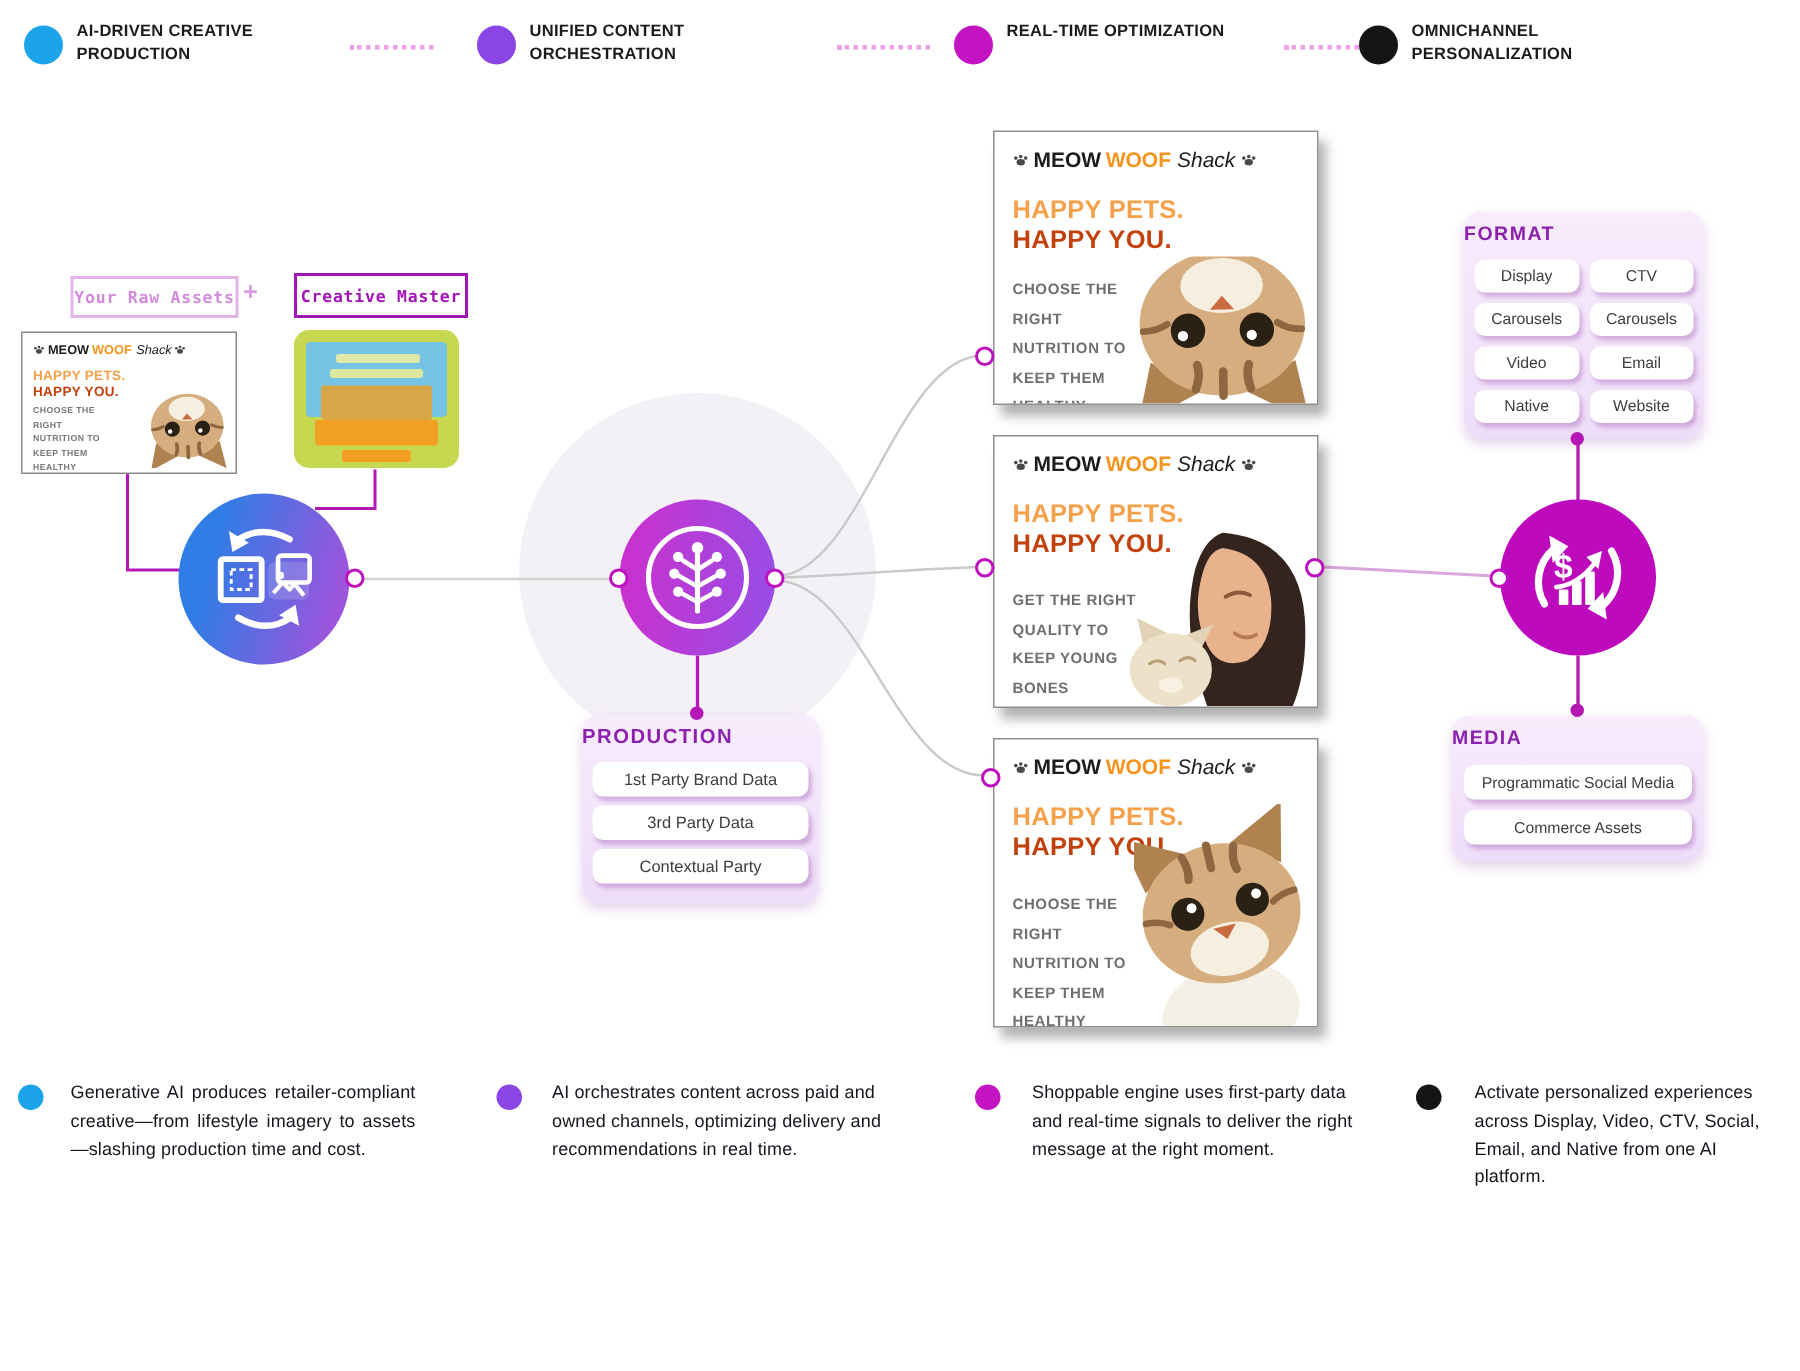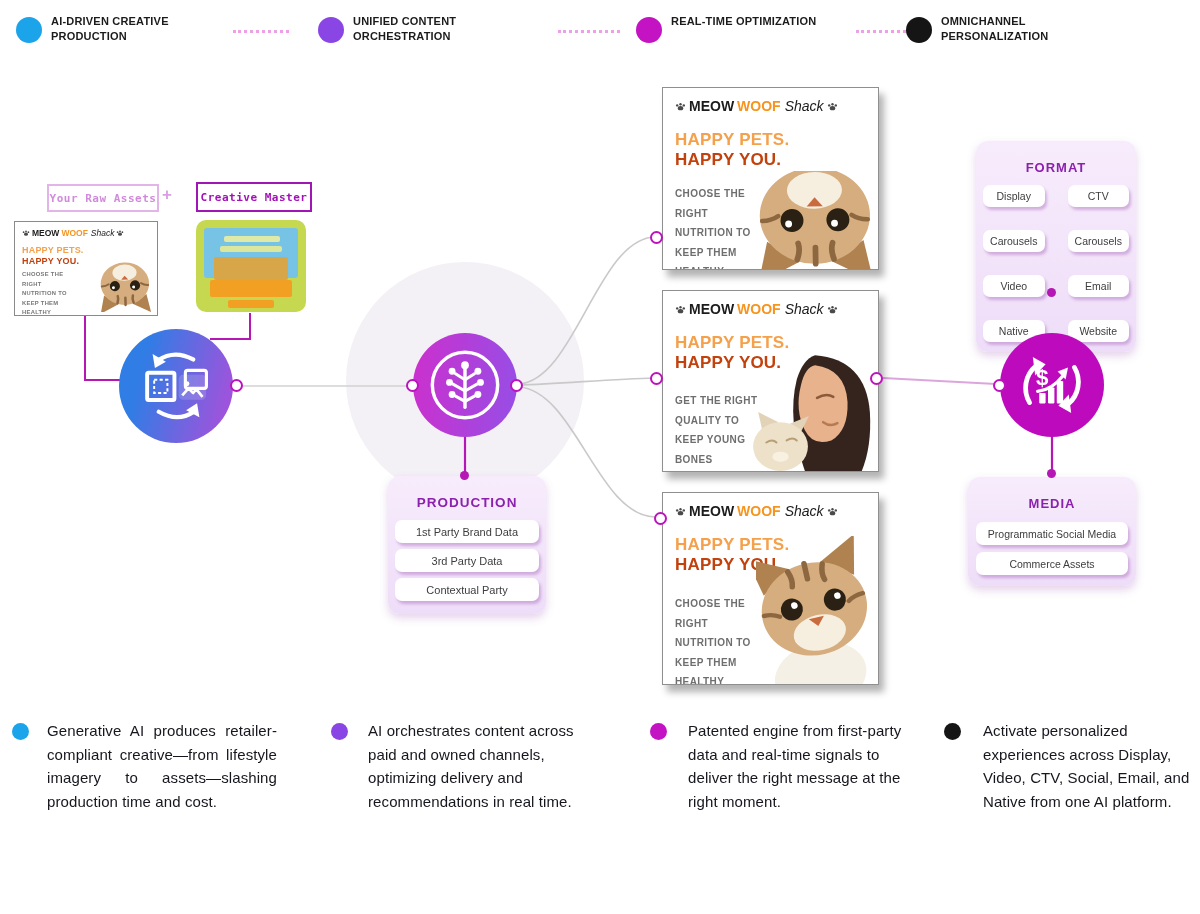--- a/index.html
+++ b/index.html
@@ -45,49 +45,49 @@
   .halo{position:absolute;left:346px;top:262px;width:238px;height:238px;border-radius:50%;background:#f4f1f6;z-index:0;}
 
   
   .node{position:absolute;width:13px;height:13px;border-radius:50%;background:#fff;
         border:2.5px solid #bd12bd;box-sizing:border-box;z-index:4;}
   .ldot{position:absolute;width:9px;height:9px;border-radius:50%;background:#b517b5;z-index:4;}
 
   
   .panel{position:absolute;background:linear-gradient(180deg,#f7ecfc 0%,#eeddf8 100%);
          border-radius:12px;box-shadow:0 4px 8px rgba(150,80,170,.25);z-index:2;}
-  .panel-head{padding:19px 0 4px;color:#8b21ad;font-weight:700;text-align:center;letter-spacing:1px;}
+  .panel-head{padding:7px 0 4px;color:#8b21ad;font-weight:700;letter-spacing:1px;}
   .pill{background:#fff;border-radius:7px;box-shadow:2px 3px 3px rgba(160,90,180,.4);
         color:#3d3d3d;display:flex;align-items:center;justify-content:center;}
   .panel-dec{left:388px;top:476px;width:158px;padding-bottom:13px;}
   .panel-dec .panel-head{font-size:13.5px;}
   .panel-dec .pill{height:23px;margin:6px 7px 0;font-size:11px;}
   .panel-fmt{left:976px;top:141px;width:160px;padding-bottom:6px;}
   .panel-fmt .panel-head{font-size:13px;}
-  .fmt-grid{display:grid;grid-template-columns:1fr 1fr;gap:23px;padding:6px 7px 4px;}
+  .fmt-grid{display:grid;grid-template-columns:1fr 1fr;gap:7px;padding:6px 7px 4px;}
   .panel-fmt .pill{height:22px;font-size:10.5px;}
   .panel-med{left:968px;top:477px;width:168px;padding-bottom:11px;}
   .panel-med .panel-head{font-size:13px;}
   .panel-med .pill{height:23px;margin:7px 8px 0;font-size:10.5px;}
 
   
   .ad-card{position:absolute;width:215px;background:#fff;border:1px solid #8f8f8f;
            box-shadow:5px 7px 7px rgba(0,0,0,.3);z-index:2;overflow:hidden;}
   .ad-logo{position:absolute;left:12px;top:10px;font-size:14px;display:flex;align-items:center;gap:3px;color:#1c1c1c;}
   .meow{font-weight:800;} .woof{font-weight:800;color:#f7941d;} .shack{font-style:italic;font-weight:500;margin-left:1px;}
   .ad-head{position:absolute;left:12px;top:42px;font-size:17px;line-height:1.18;letter-spacing:.2px;}
   .hp{color:#f5a04a;font-weight:700;} .hy{color:#c2410c;font-weight:800;}
   .ad-body{position:absolute;left:12px;width:88px;font-size:10px;color:#6e6e6e;line-height:1.95;letter-spacing:.4px;font-weight:600;}
   .ad-img{position:absolute;right:0;bottom:0;overflow:hidden;}
   .paw{width:11px;height:11px;fill:#4a4a4a;flex:0 0 auto;}
   .paw-s{width:8px;height:8px;fill:#4a4a4a;flex:0 0 auto;}
 
   
   .desc-dot{position:absolute;width:17px;height:17px;border-radius:50%;z-index:2;}
-  .desc{position:absolute;font-size:15px;line-height:1.57;color:#16161e;letter-spacing:.1px;z-index:2;}
+  .desc{position:absolute;font-size:12px;line-height:1.57;color:#16161e;letter-spacing:.1px;z-index:2;}
   .justify{text-align:justify;}
 
   svg.wires{position:absolute;left:0;top:0;z-index:1;}
 </style>
 </head>
 <body>
 
 <div class="stage">
 
   <div class="halo"></div>
@@ -389,18 +389,18 @@
   <div class="ldot" style="left:1047px;top:288px;"></div>
   <div class="ldot" style="left:1047px;top:469px;"></div>
 
   <div class="desc-dot c-blue" style="left:12px;top:723px;"></div>
   <div class="desc justify" style="left:47px;top:719px;width:230px;">Generative AI produces retailer-compliant creative—from lifestyle imagery to assets—slashing production time and cost.</div>
 
   <div class="desc-dot c-purple" style="left:331px;top:723px;"></div>
   <div class="desc" style="left:368px;top:719px;width:225px;">AI orchestrates content across paid and owned channels, optimizing delivery and recommendations in real time.</div>
 
   <div class="desc-dot c-magenta" style="left:650px;top:723px;"></div>
-  <div class="desc" style="left:688px;top:719px;width:215px;">Patented engine from first-party data and real-time signals to deliver the right message at the right moment.</div>
+  <div class="desc" style="left:688px;top:719px;width:215px;">Shoppable engine uses first-party data and real-time signals to deliver the right message at the right moment.</div>
 
   <div class="desc-dot c-black" style="left:944px;top:723px;"></div>
   <div class="desc" style="left:983px;top:719px;width:208px;">Activate personalized experiences across Display, Video, CTV, Social, Email, and Native from one AI platform.</div>
 
 </div>
 
 </body></html>

